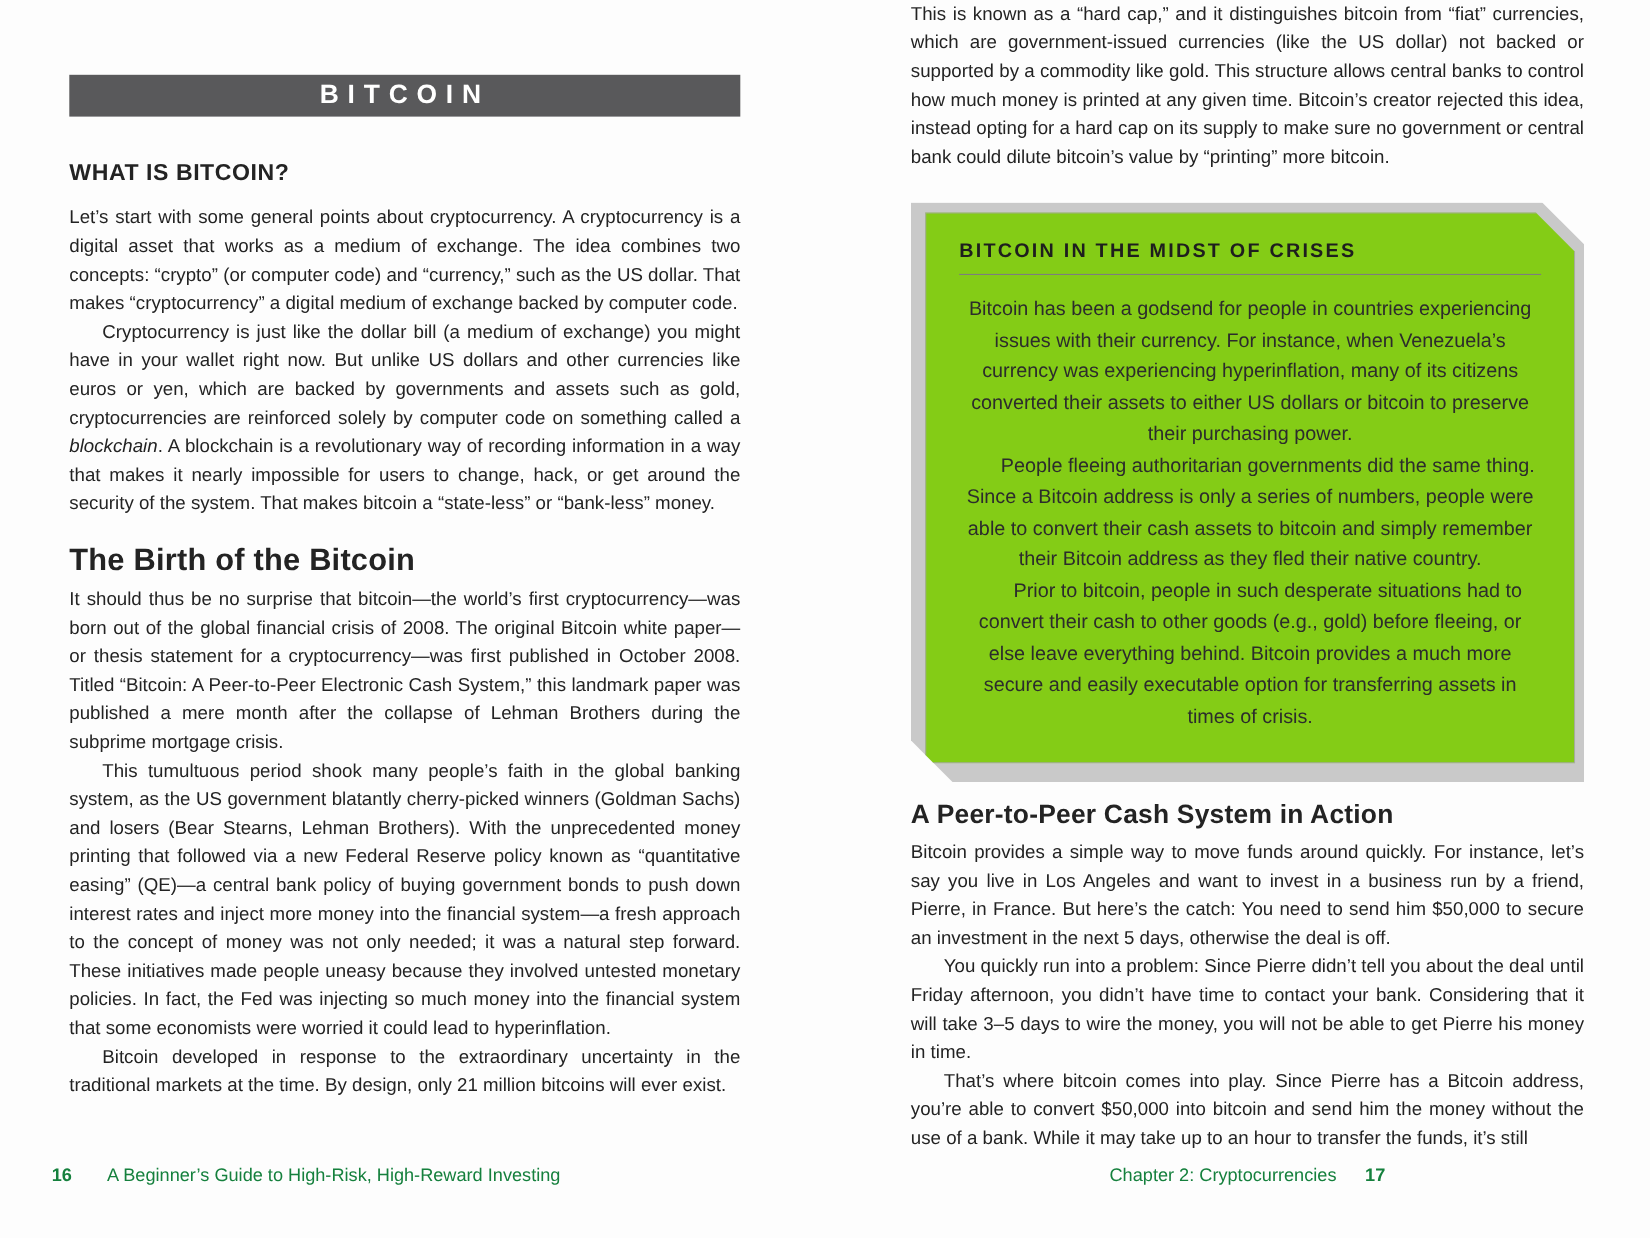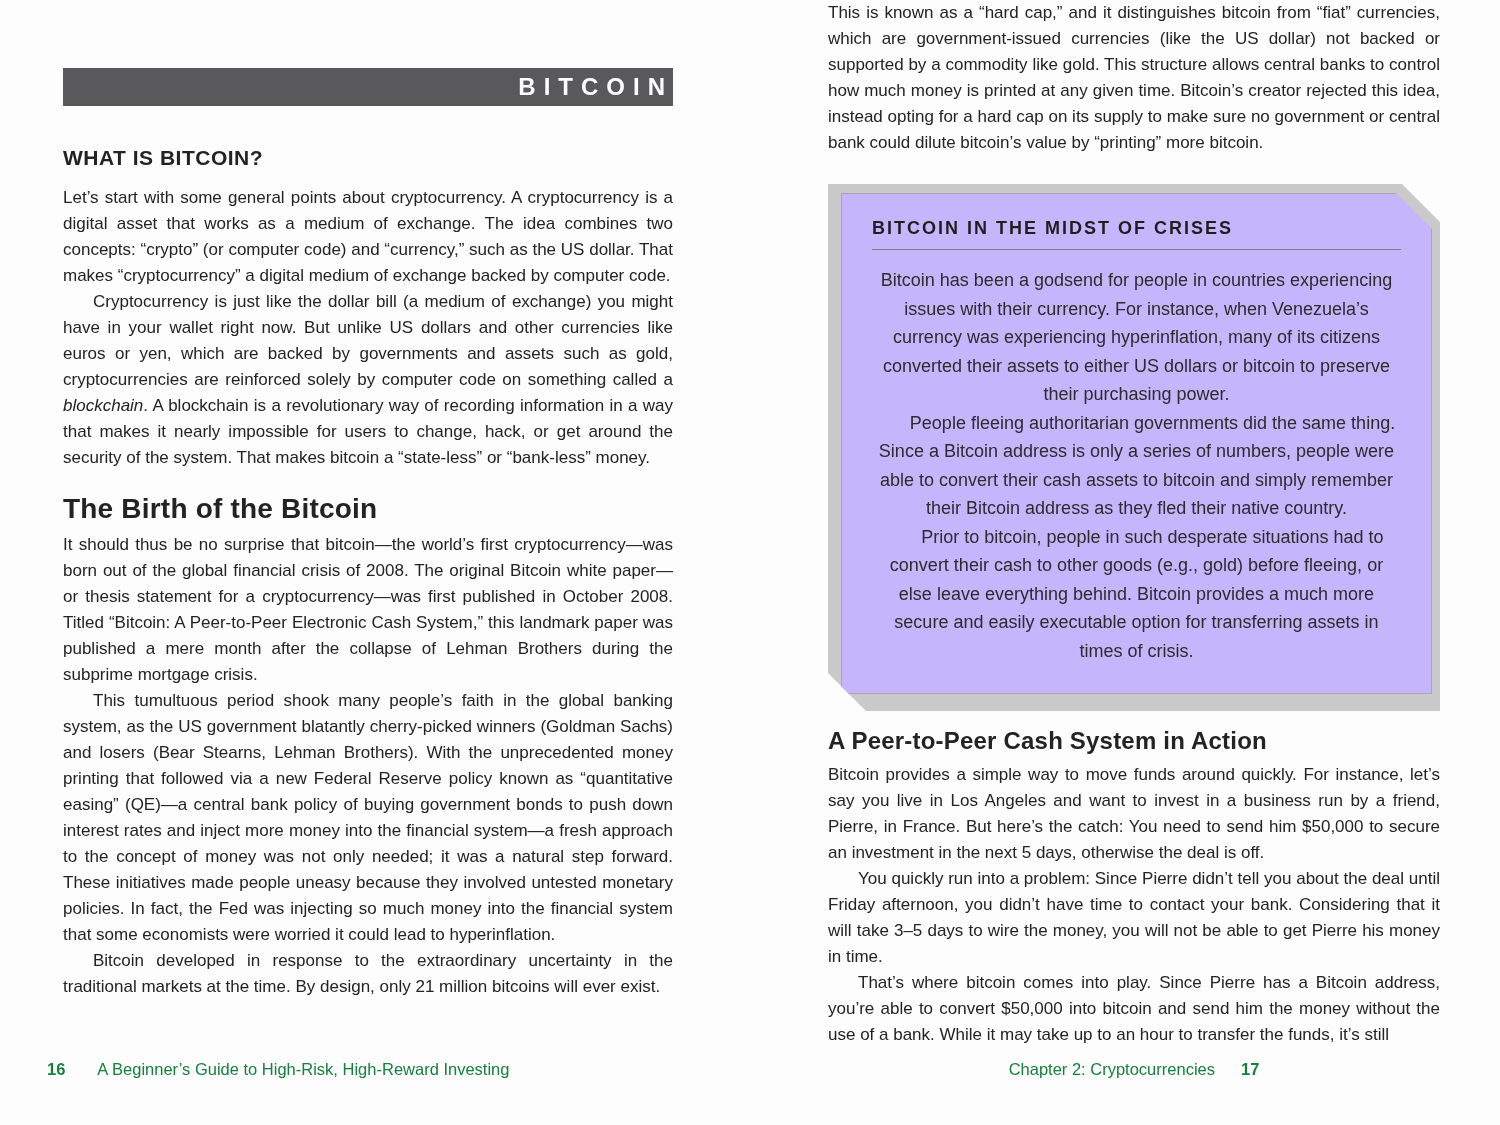--- a/index.html
+++ b/index.html
@@ -22,21 +22,21 @@
   .page-left  { left: 63px;  width: 610px; }
   .page-right { left: 828px; width: 612px; }
 
   .banner {
     margin-top: 68px;
     height: 38px;
     background: #59595b;
     color: #ffffff;
     display: flex;
     align-items: center;
-    justify-content: flex-end;
+    justify-content: center;
     font-size: 24px;
     font-weight: bold;
     letter-spacing: 8px;
   }
 
   .h-caps {
     margin: 40px 0 15px 0;
     font-size: 21px;
     font-weight: bold;
     letter-spacing: 0.5px;
@@ -61,21 +61,21 @@
   .rp-top { margin-top: 70px; }
 
   
   .callout-outer {
     margin-top: 28px;
     background: #c9c9c9;
     clip-path: polygon(0 0, calc(100% - 38px) 0, 100% 38px, 100% 100%, 38px 100%, 0 calc(100% - 38px));
     padding: 9px 8px 17px 13px;
   }
   .callout-inner {
-    background: #c4b5fd;
+    background: #84cc16;
     border: 1px solid #a9a9a9;
     clip-path: polygon(0 0, calc(100% - 36px) 0, 100% 36px, 100% 100%, 0 100%);
     padding: 24px 30px 28px 30px;
   }
   .callout-title {
     font-size: 18px;
     font-weight: bold;
     letter-spacing: 2px;
     color: #1e1e1e;
     margin: 0;

